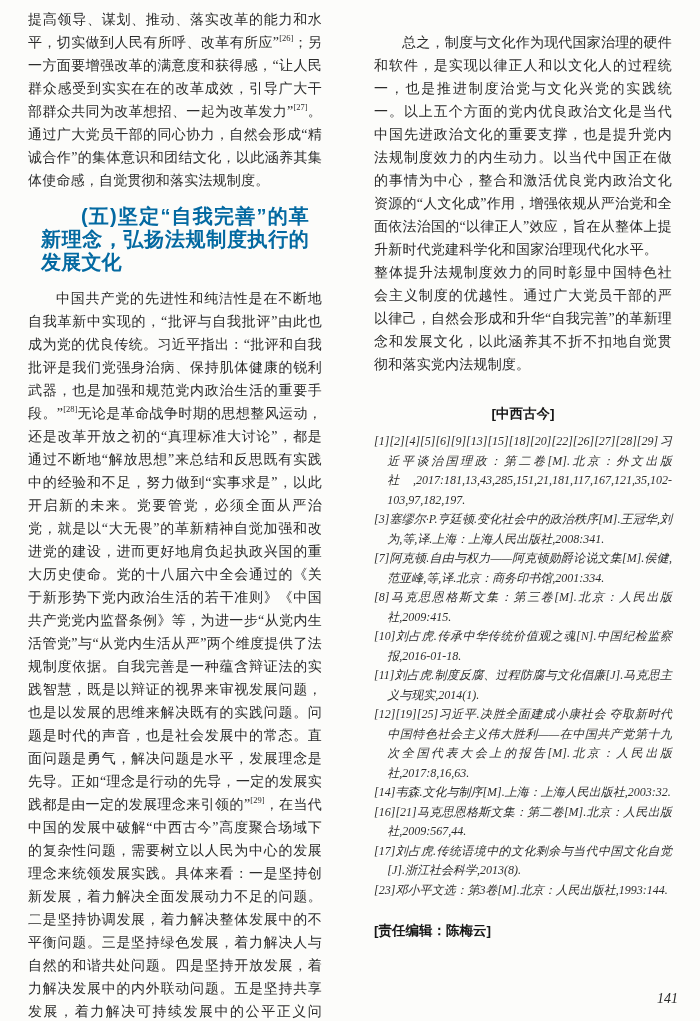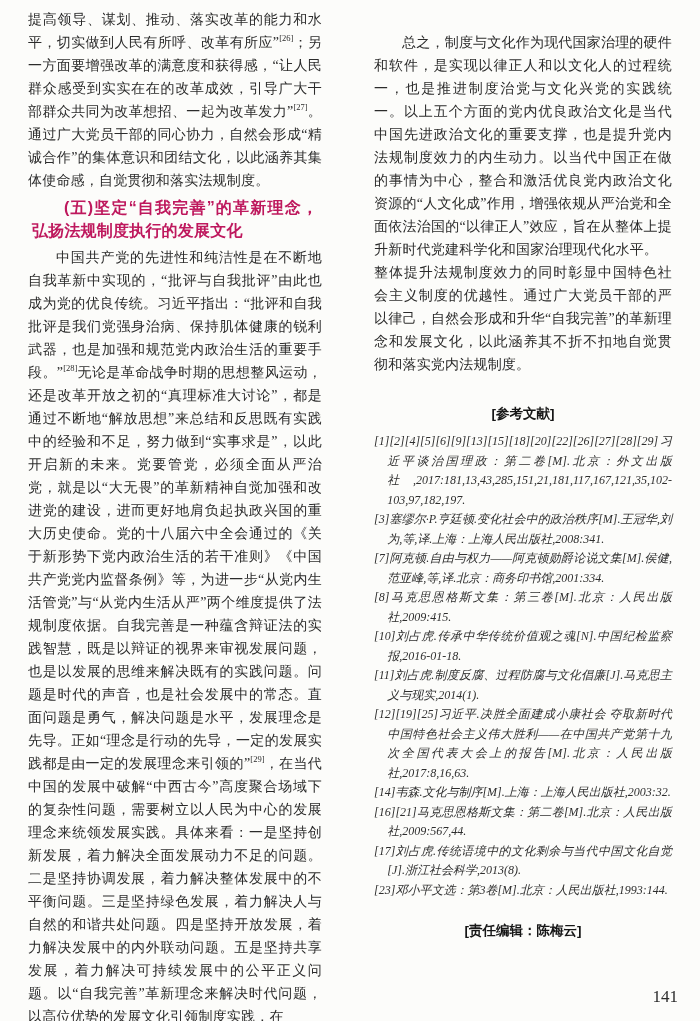--- a/index.html
+++ b/index.html
@@ -41,26 +41,26 @@
   .para-gap {
     margin-top: 23px;
   }
   .body-text sup {
     font-size: 8.5px;
     line-height: 0;
     vertical-align: super;
     letter-spacing: 0;
   }
   .section-heading {
-    margin: 4px;
+    margin: 13px;
     font-family: "Liberation Sans", sans-serif;
-    font-size: 16px;
+    font-size: 20px;
     line-height: 23px;
     font-weight: bold;
-    color: #be185d;
+    color: #0369a1;
     text-align: justify;
     text-indent: 2em;
     letter-spacing: 0.2px;
   }
   .references {
     margin-top: 29px;
   }
   .ref-title {
     font-family: "Liberation Sans", sans-serif;
     font-size: 13.5px;
@@ -77,48 +77,49 @@
     padding-left: 1.1em;
     text-indent: -1.1em;
     color: #2e2e2e;
   }
   .editor-note {
     margin-top: 22px;
     font-family: "Liberation Sans", sans-serif;
     font-size: 13.5px;
     font-weight: bold;
     color: #161616;
-    text-align: center;
+    text-align: left;
   }
   .page-number {
     position: absolute;
     right: 22px;
     bottom: 14px;
-    font-size: 17px;
+    font-size: 14px;
     color: #2b2b2b;
+    font-style: italic;
   }
 </style>
 </head>
 <body>
 
 <div class="page">
   <div class="columns">
 
     <div class="column left-col">
       <p class="body-text no-indent">提高领导、谋划、推动、落实改革的能力和水平，切实做到人民有所呼、改革有所应”<sup>[26]</sup>；另一方面要增强改革的满意度和获得感，“让人民群众感受到实实在在的改革成效，引导广大干部群众共同为改革想招、一起为改革发力”<sup>[27]</sup>。通过广大党员干部的同心协力，自然会形成“精诚合作”的集体意识和团结文化，以此涵养其集体使命感，自觉贯彻和落实法规制度。</p>
       <h3 class="section-heading">(五)坚定“自我完善”的革新理念，弘扬法规制度执行的发展文化</h3>
       <p class="body-text">中国共产党的先进性和纯洁性是在不断地自我革新中实现的，“批评与自我批评”由此也成为党的优良传统。习近平指出：“批评和自我批评是我们党强身治病、保持肌体健康的锐利武器，也是加强和规范党内政治生活的重要手段。”<sup>[28]</sup>无论是革命战争时期的思想整风运动，还是改革开放之初的“真理标准大讨论”，都是通过不断地“解放思想”来总结和反思既有实践中的经验和不足，努力做到“实事求是”，以此开启新的未来。党要管党，必须全面从严治党，就是以“大无畏”的革新精神自觉加强和改进党的建设，进而更好地肩负起执政兴国的重大历史使命。党的十八届六中全会通过的《关于新形势下党内政治生活的若干准则》《中国共产党党内监督条例》等，为进一步“从党内生活管党”与“从党内生活从严”两个维度提供了法规制度依据。自我完善是一种蕴含辩证法的实践智慧，既是以辩证的视界来审视发展问题，也是以发展的思维来解决既有的实践问题。问题是时代的声音，也是社会发展中的常态。直面问题是勇气，解决问题是水平，发展理念是先导。正如“理念是行动的先导，一定的发展实践都是由一定的发展理念来引领的”<sup>[29]</sup>，在当代中国的发展中破解“中西古今”高度聚合场域下的复杂性问题，需要树立以人民为中心的发展理念来统领发展实践。具体来看：一是坚持创新发展，着力解决全面发展动力不足的问题。二是坚持协调发展，着力解决整体发展中的不平衡问题。三是坚持绿色发展，着力解决人与自然的和谐共处问题。四是坚持开放发展，着力解决发展中的内外联动问题。五是坚持共享发展，着力解决可持续发展中的公平正义问题。以“自我完善”革新理念来解决时代问题，以高位优势的发展文化引领制度实践，在</p>
     </div>
 
     <div class="column right-col">
       <p class="body-text para-gap">总之，制度与文化作为现代国家治理的硬件和软件，是实现以律正人和以文化人的过程统一，也是推进制度治党与文化兴党的实践统一。以上五个方面的党内优良政治文化是当代中国先进政治文化的重要支撑，也是提升党内法规制度效力的内生动力。以当代中国正在做的事情为中心，整合和激活优良党内政治文化资源的“人文化成”作用，增强依规从严治党和全面依法治国的“以律正人”效应，旨在从整体上提升新时代党建科学化和国家治理现代化水平。</p>
       <p class="body-text no-indent">整体提升法规制度效力的同时彰显中国特色社会主义制度的优越性。通过广大党员干部的严以律己，自然会形成和升华“自我完善”的革新理念和发展文化，以此涵养其不折不扣地自觉贯彻和落实党内法规制度。</p>
 
       <div class="references">
-        <div class="ref-title">[参考文献]</div>
+        <div class="ref-title">[中西古今]</div>
         <div class="ref-list">
             <div class="ref-item">[1][2][4][5][6][9][13][15][18][20][22][26][27][28][29]习近平谈治国理政：第二卷[M].北京：外文出版社,2017:181,13,43,285,151,21,181,117,167,121,35,102-103,97,182,197.</div>
             <div class="ref-item">[3]塞缪尔·P.亨廷顿.变化社会中的政治秩序[M].王冠华,刘为,等,译.上海：上海人民出版社,2008:341.</div>
             <div class="ref-item">[7]阿克顿.自由与权力——阿克顿勋爵论说文集[M].侯健,范亚峰,等,译.北京：商务印书馆,2001:334.</div>
             <div class="ref-item">[8]马克思恩格斯文集：第三卷[M].北京：人民出版社,2009:415.</div>
             <div class="ref-item">[10]刘占虎.传承中华传统价值观之魂[N].中国纪检监察报,2016-01-18.</div>
             <div class="ref-item">[11]刘占虎.制度反腐、过程防腐与文化倡廉[J].马克思主义与现实,2014(1).</div>
             <div class="ref-item">[12][19][25]习近平.决胜全面建成小康社会 夺取新时代中国特色社会主义伟大胜利——在中国共产党第十九次全国代表大会上的报告[M].北京：人民出版社,2017:8,16,63.</div>
             <div class="ref-item">[14]韦森.文化与制序[M].上海：上海人民出版社,2003:32.</div>
             <div class="ref-item">[16][21]马克思恩格斯文集：第二卷[M].北京：人民出版社,2009:567,44.</div>

